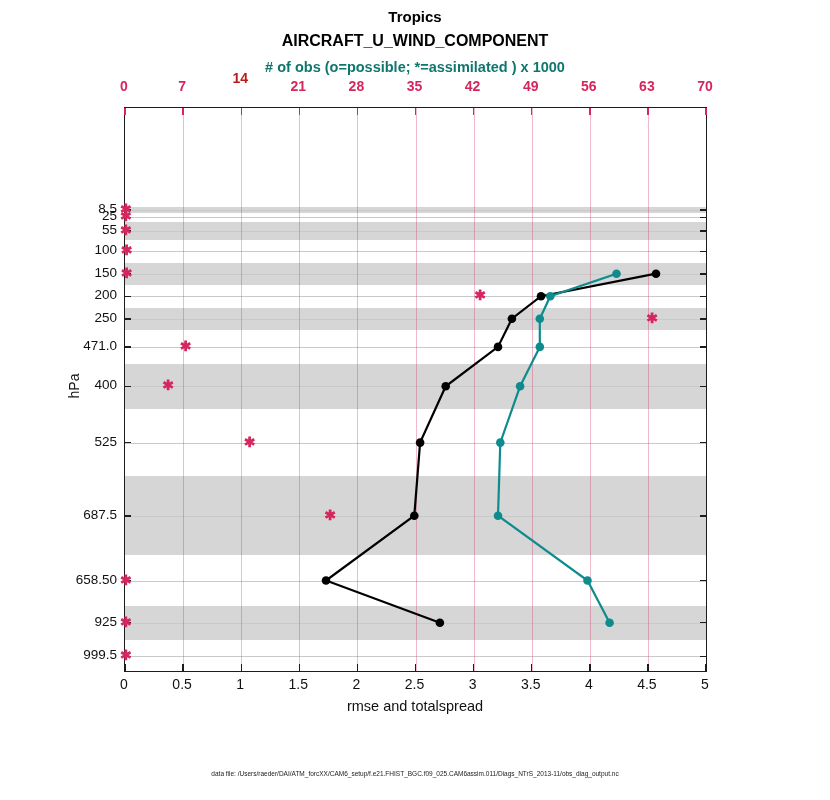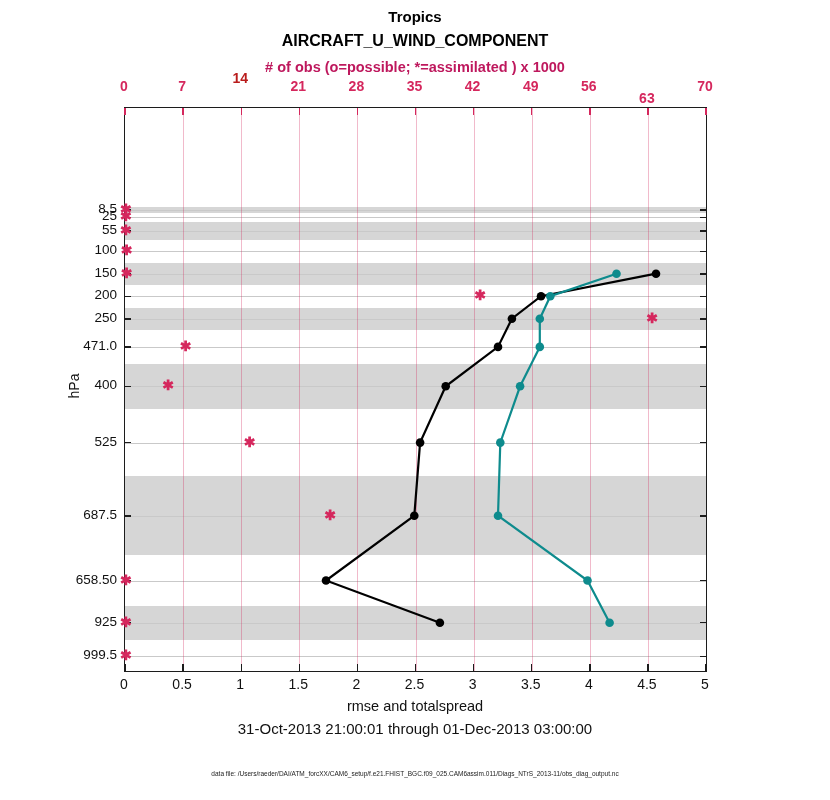--- a/index.html
+++ b/index.html
@@ -31,33 +31,33 @@
   .obs-marker{position:absolute;font-size:14px;font-weight:bold;transform:translate(-50%,-54%);line-height:1;}
   svg.series{position:absolute;left:0;top:0;overflow:visible;}
 </style>
 </head>
 <body>
 
 <div class="figure">
 
   <div class="t-center chart-subtitle">AIRCRAFT_U_WIND_COMPONENT</div>
   <div class="t-center chart-title">Tropics</div>
-  <div class="t-center obs-axis-label" style="color: #be185d;"># of obs (o=possible; *=assimilated ) x 1000</div>
+  <div class="t-center obs-axis-label" style="color: #0f766e;"># of obs (o=possible; *=assimilated ) x 1000</div>
 
   <div id="obs-ticks">
       <div class="obs-tick" style="left: 99px; top: 78px; width: 50px; color: rgb(213, 39, 93);">0</div>
       <div class="obs-tick" style="left: 157.1px; top: 78px; width: 50px; color: rgb(213, 39, 93);">7</div>
       <div class="obs-tick" style="left: 215.2px; top: 70px; width: 50px; color: #b91c1c;">14</div>
       <div class="obs-tick" style="left: 273.3px; top: 78px; width: 50px; color: rgb(213, 39, 93);">21</div>
       <div class="obs-tick" style="left: 331.4px; top: 78px; width: 50px; color: rgb(213, 39, 93);">28</div>
       <div class="obs-tick" style="left: 389.5px; top: 78px; width: 50px; color: rgb(213, 39, 93);">35</div>
       <div class="obs-tick" style="left: 447.6px; top: 78px; width: 50px; color: rgb(213, 39, 93);">42</div>
       <div class="obs-tick" style="left: 505.7px; top: 78px; width: 50px; color: rgb(213, 39, 93);">49</div>
       <div class="obs-tick" style="left: 563.8px; top: 78px; width: 50px; color: rgb(213, 39, 93);">56</div>
-      <div class="obs-tick" style="left: 621.9px; top: 78px; width: 50px; color: rgb(213, 39, 93); margin-top: 12px;">63</div>
+      <div class="obs-tick" style="left: 621.9px; top: 78px; width: 50px; color: rgb(213, 39, 93);">63</div>
       <div class="obs-tick" style="left: 680px; top: 78px; width: 50px; color: rgb(213, 39, 93);">70</div>
     </div>
   <div id="p-ticks">
       <div class="p-tick" style="left: 0px; top: 201px; width: 117px;">8.5</div>
       <div class="p-tick" style="left: 0px; top: 208.4px; width: 117px;">25</div>
       <div class="p-tick" style="left: 0px; top: 221.9px; width: 117px;">55</div>
       <div class="p-tick" style="left: 0px; top: 242.2px; width: 117px;">100</div>
       <div class="p-tick" style="left: 0px; top: 264.7px; width: 117px;">150</div>
       <div class="p-tick" style="left: 0px; top: 287.2px; width: 117px;">200</div>
       <div class="p-tick" style="left: 0px; top: 309.7px; width: 117px;">250</div>
@@ -199,15 +199,14 @@
       <div class="obs-marker" style="left: 43.2px; top: 278.3px; color: rgb(213, 39, 93);">✱</div>
       <div class="obs-marker" style="left: 124.5px; top: 334.6px; color: rgb(213, 39, 93);">✱</div>
       <div class="obs-marker" style="left: 205px; top: 407.7px; color: rgb(213, 39, 93);">✱</div>
       <div class="obs-marker" style="left: 0.8px; top: 472.5px; color: rgb(213, 39, 93);">✱</div>
       <div class="obs-marker" style="left: 0.8px; top: 514.7px; color: rgb(213, 39, 93);">✱</div>
       <div class="obs-marker" style="left: 0.8px; top: 548.2px; color: rgb(213, 39, 93);">✱</div>
     </div>
 
 
   <div class="t-center x-axis-label">rmse and totalspread</div>
-  <div class="t-center timespan-label">31-Oct-2013 21:00:01 through 01-Dec-2013 03:00:00</div>
   <div class="t-center datafile-label">data file: /Users/raeder/DAI/ATM_forcXX/CAM6_setup/f.e21.FHIST_BGC.f09_025.CAM6assim.011/Diags_NTrS_2013-11/obs_diag_output.nc</div>
 </div>
 
 </body></html>

